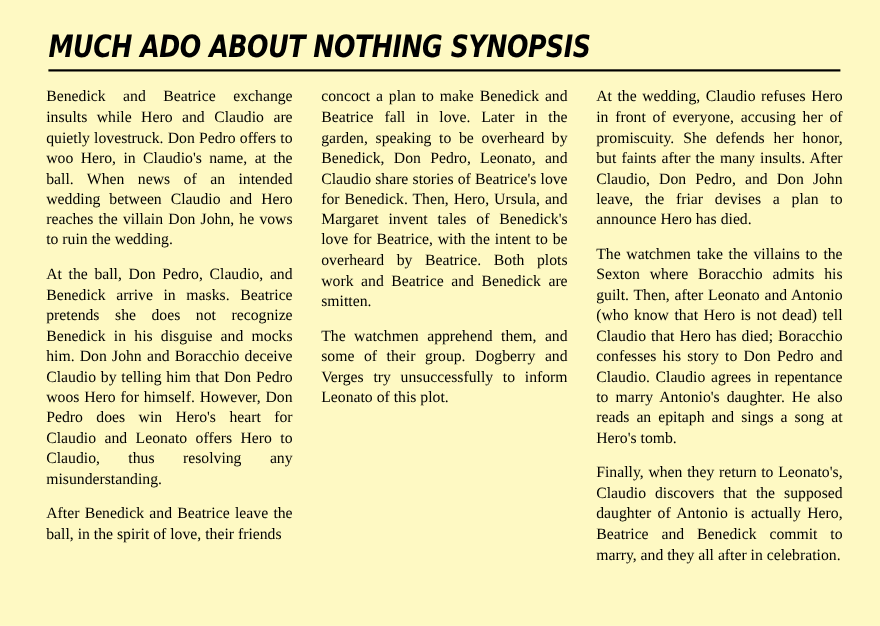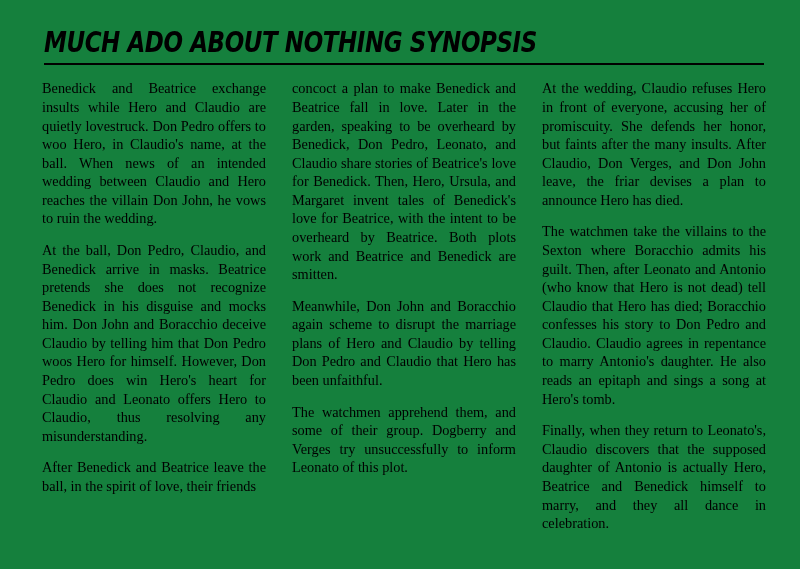--- a/index.html
+++ b/index.html
@@ -12,21 +12,21 @@
     height: 569px;
     overflow: hidden;
     font-family: "Liberation Serif", serif;
     color: #000000;
   }
   .page {
     box-sizing: border-box;
     width: 800px;
     height: 569px;
     padding: 28px 34px 18px 42px;
-    background: #15803d;
+    background: #fef9c3;
     position: relative;
   }
   .doc-title {
     font-family: "DejaVu Sans", sans-serif;
     font-weight: bold;
     font-style: italic;
     font-size: 28px;
     letter-spacing: -0.5px;
     text-transform: uppercase;
     transform: scaleX(0.82);
@@ -75,24 +75,23 @@
   <div class="columns">
 
     <div class="column">
       <p class="para">Benedick and Beatrice exchange insults while Hero and Claudio are quietly lovestruck.  Don Pedro offers to woo Hero, in Claudio's name, at the ball.  When news of an intended wedding between Claudio and Hero reaches the villain Don John, he vows to ruin the wedding.</p>
       <p class="para">At the ball, Don Pedro, Claudio, and Benedick arrive in masks. Beatrice pretends she does not recognize Benedick in his disguise and mocks him. Don John and Boracchio deceive Claudio by telling him that Don Pedro woos Hero for himself.  However, Don Pedro does win Hero's heart for Claudio and Leonato offers Hero to Claudio, thus resolving any misunderstanding.</p>
       <p class="para">After Benedick and Beatrice leave the ball, in the spirit of love, their friends</p>
     </div>
 
     <div class="column">
       <p class="para">concoct a plan to make Benedick and Beatrice fall in love.  Later in the garden, speaking to be overheard by Benedick, Don Pedro, Leonato, and Claudio share stories of Beatrice's love for Benedick.  Then, Hero, Ursula, and Margaret invent tales of Benedick's love for Beatrice, with the intent to be overheard by Beatrice. Both plots work and Beatrice and Benedick are smitten.</p>
-      <p class="para">Meanwhile, Don John and Boracchio again scheme to disrupt the marriage plans of Hero and Claudio by telling Don Pedro and Claudio that Hero has been unfaithful.</p>
       <p class="para">The watchmen apprehend them, and some of their group. Dogberry and Verges try unsuccessfully to inform Leonato of this plot.</p>
     </div>
 
     <div class="column">
-      <p class="para">At the wedding, Claudio refuses Hero in front of everyone, accusing her of promiscuity.  She defends her honor, but faints after the many insults.  After Claudio, Don Verges, and Don John leave, the friar devises a plan to announce Hero has died.</p>
+      <p class="para">At the wedding, Claudio refuses Hero in front of everyone, accusing her of promiscuity.  She defends her honor, but faints after the many insults.  After Claudio, Don Pedro, and Don John leave, the friar devises a plan to announce Hero has died.</p>
       <p class="para">The watchmen take the villains to the Sexton where Boracchio admits his guilt.  Then, after Leonato and Antonio (who know that Hero is not dead) tell Claudio that Hero has died; Boracchio confesses his story to Don Pedro and Claudio. Claudio agrees in repentance to marry Antonio's daughter.  He also reads an epitaph and sings a song at Hero's tomb.</p>
-      <p class="para">Finally, when they return to Leonato's, Claudio discovers that the supposed daughter of Antonio is actually Hero, Beatrice and Benedick himself to marry, and they all dance in celebration.</p>
+      <p class="para">Finally, when they return to Leonato's, Claudio discovers that the supposed daughter of Antonio is actually Hero, Beatrice and Benedick commit to marry, and they all after in celebration.</p>
     </div>
 
   </div>
 </div>
 
 </body></html>

